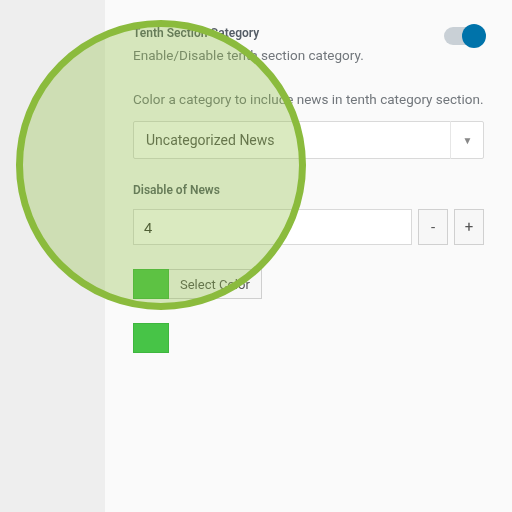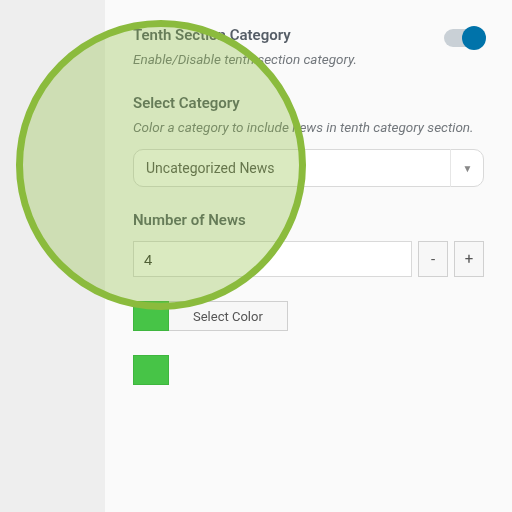--- a/index.html
+++ b/index.html
@@ -21,28 +21,27 @@
     padding: 26px 28px 0 28px;
   }
   .field { margin-bottom: 24px; }
   .field-header {
     display: flex;
     justify-content: space-between;
     align-items: center;
   }
   .field-title {
     color: #555d66;
-    font-size: 15px;
+    font-size: 12px;
     font-weight: 600;
     margin-bottom: 6px;
   }
   .field-desc {
     color: #72777c;
     font-size: 13.5px;
-    font-style: italic;
     line-height: 1.45;
   }
   .toggle {
     width: 40px;
     height: 18px;
     background: #c9d0d6;
     border-radius: 10px;
     position: relative;
     cursor: pointer;
     flex-shrink: 0;
@@ -58,21 +57,21 @@
   }
   .select-wrap {
     margin-top: 12px;
     position: relative;
   }
   .select {
     width: 100%;
     height: 38px;
     background: #fff;
     border: 1px solid #d9d9d9;
-    border-radius: 10px;
+    border-radius: 2px;
     padding: 0 12px;
     font-size: 14px;
     color: #555;
     display: flex;
     align-items: center;
     cursor: pointer;
   }
   .select-caret {
     position: absolute;
     right: 0;
@@ -118,21 +117,21 @@
     margin-top: 10px;
   }
   .swatch {
     width: 36px;
     height: 30px;
     background: #47c447;
     border: 1px solid #3eb63e;
   }
   .color-btn {
     height: 30px;
-    padding: 0 24px;
+    padding: 0 11px;
     border: 1px solid #cfcfcf;
     border-left: none;
     background: #f7f7f7;
     color: #555;
     font-size: 13px;
     display: flex;
     align-items: center;
     cursor: pointer;
   }
   .highlight-circle {
@@ -156,32 +155,31 @@
     <div class="field-header">
       <div class="field-title">Tenth Section Category</div>
       <div class="toggle">
         <div class="toggle-knob"></div>
       </div>
     </div>
     <div class="field-desc">Enable/Disable tenth section category.</div>
   </div>
 
   <div class="field">
-    <div class="field-title">Select Category</div>
     <div class="field-desc">Color a category to include news in tenth category section.</div>
     <div class="select-wrap">
       <div class="select">
         <span>Uncategorized News</span>
       </div>
       <div class="select-caret">▼</div>
     </div>
   </div>
 
   <div class="field">
-    <div class="field-title">Number of News</div>
+    <div class="field-title">Disable of News</div>
     <div class="number-row">
       <input class="number-input" value="4" style="">
       <div class="step-btn">-</div>
       <div class="step-btn">+</div>
     </div>
   </div>
 
   <div class="field">
     <div class="color-row">
       <div class="swatch"></div>

